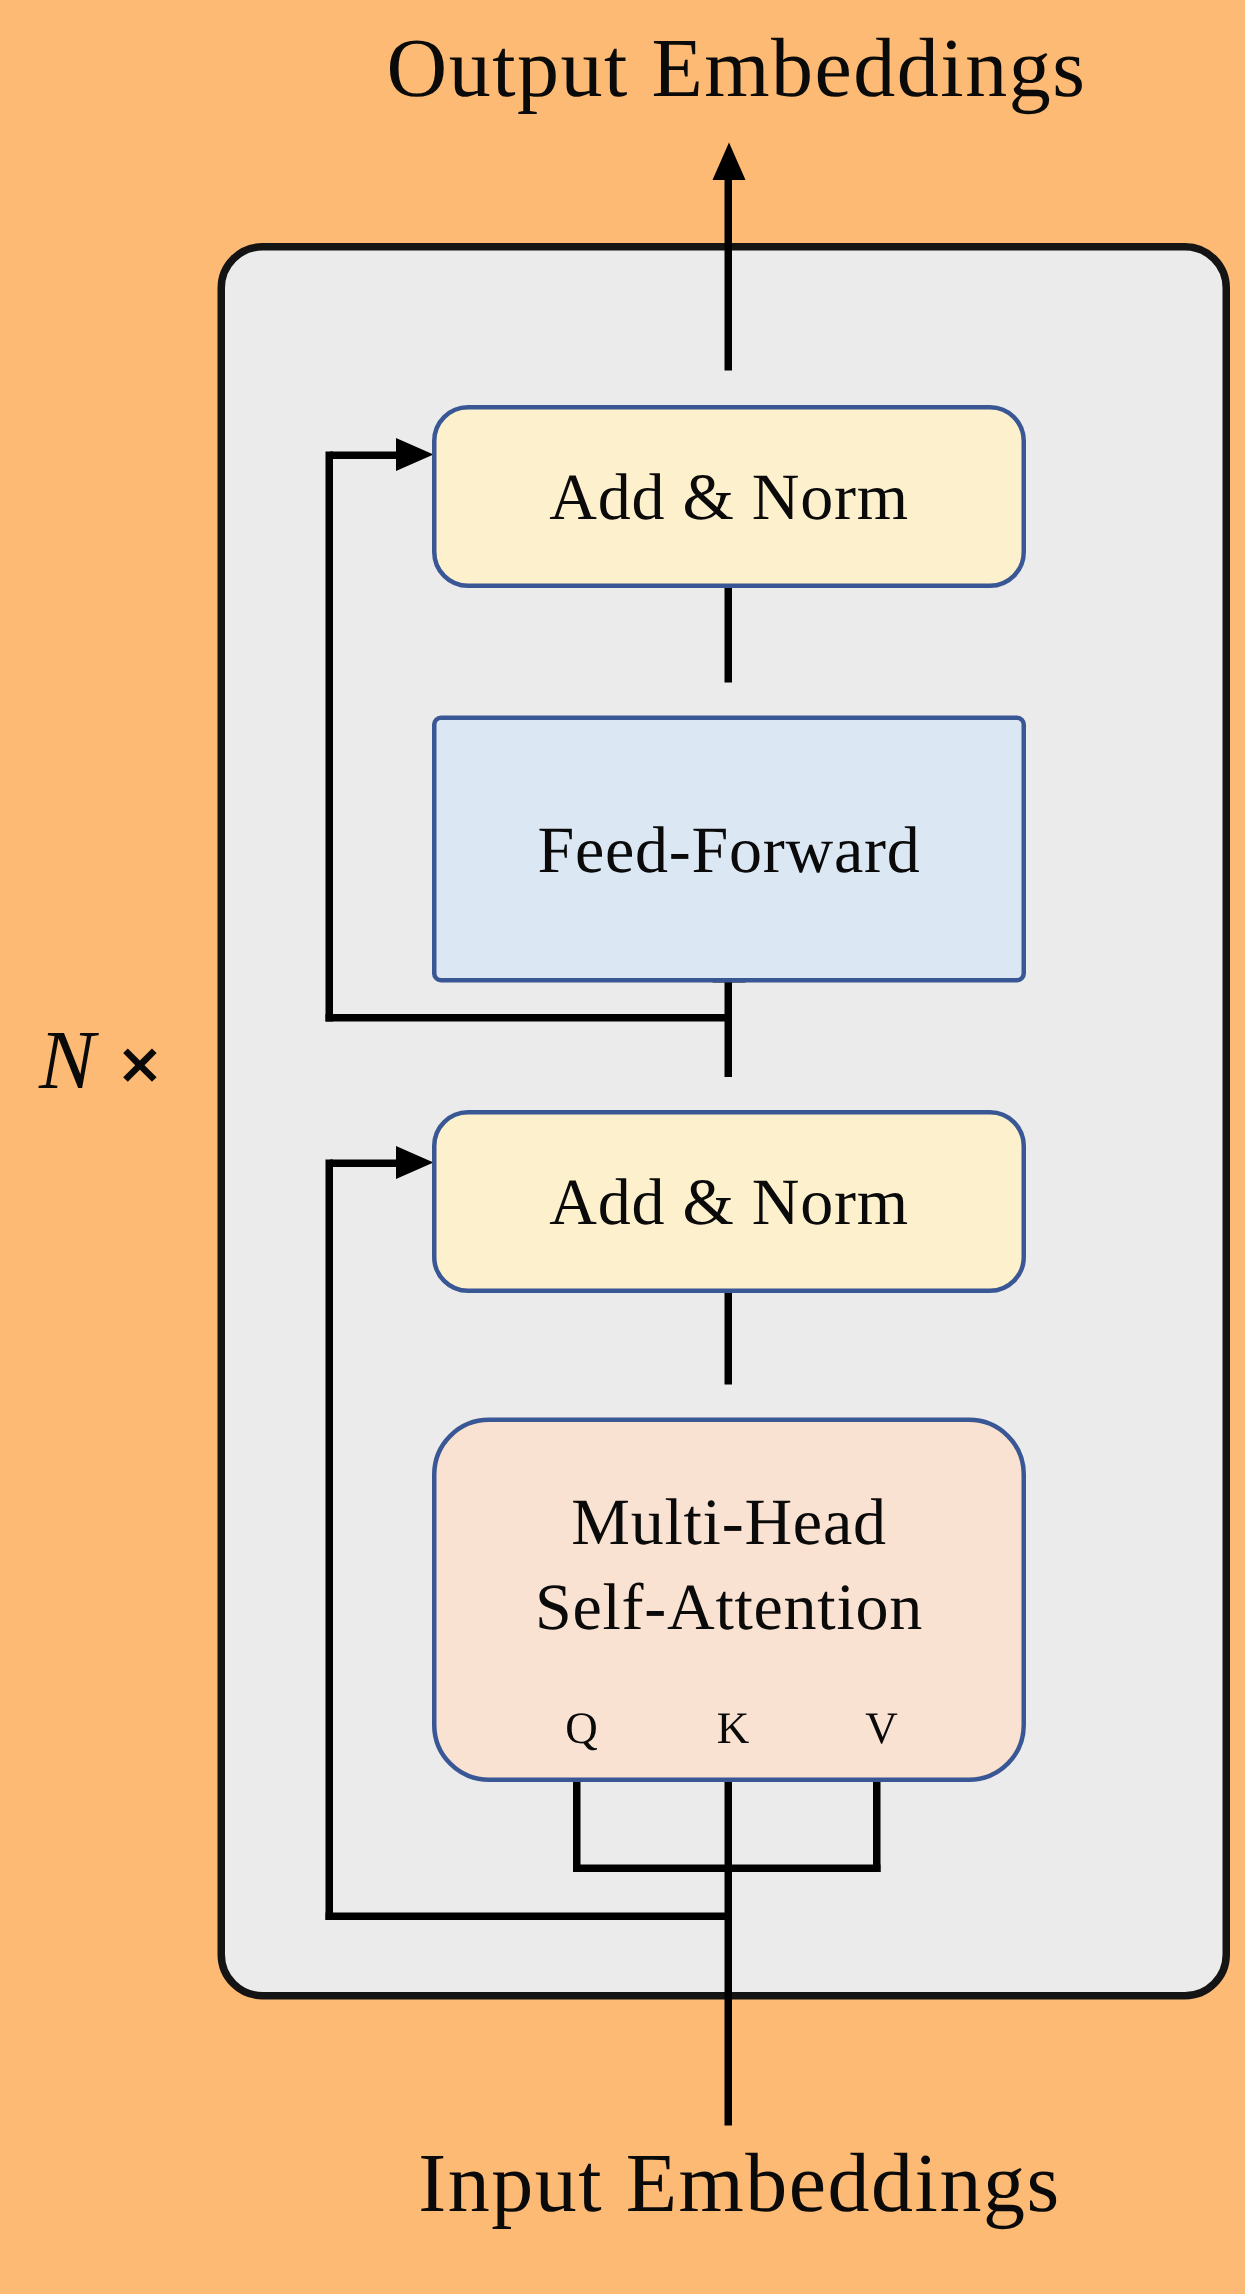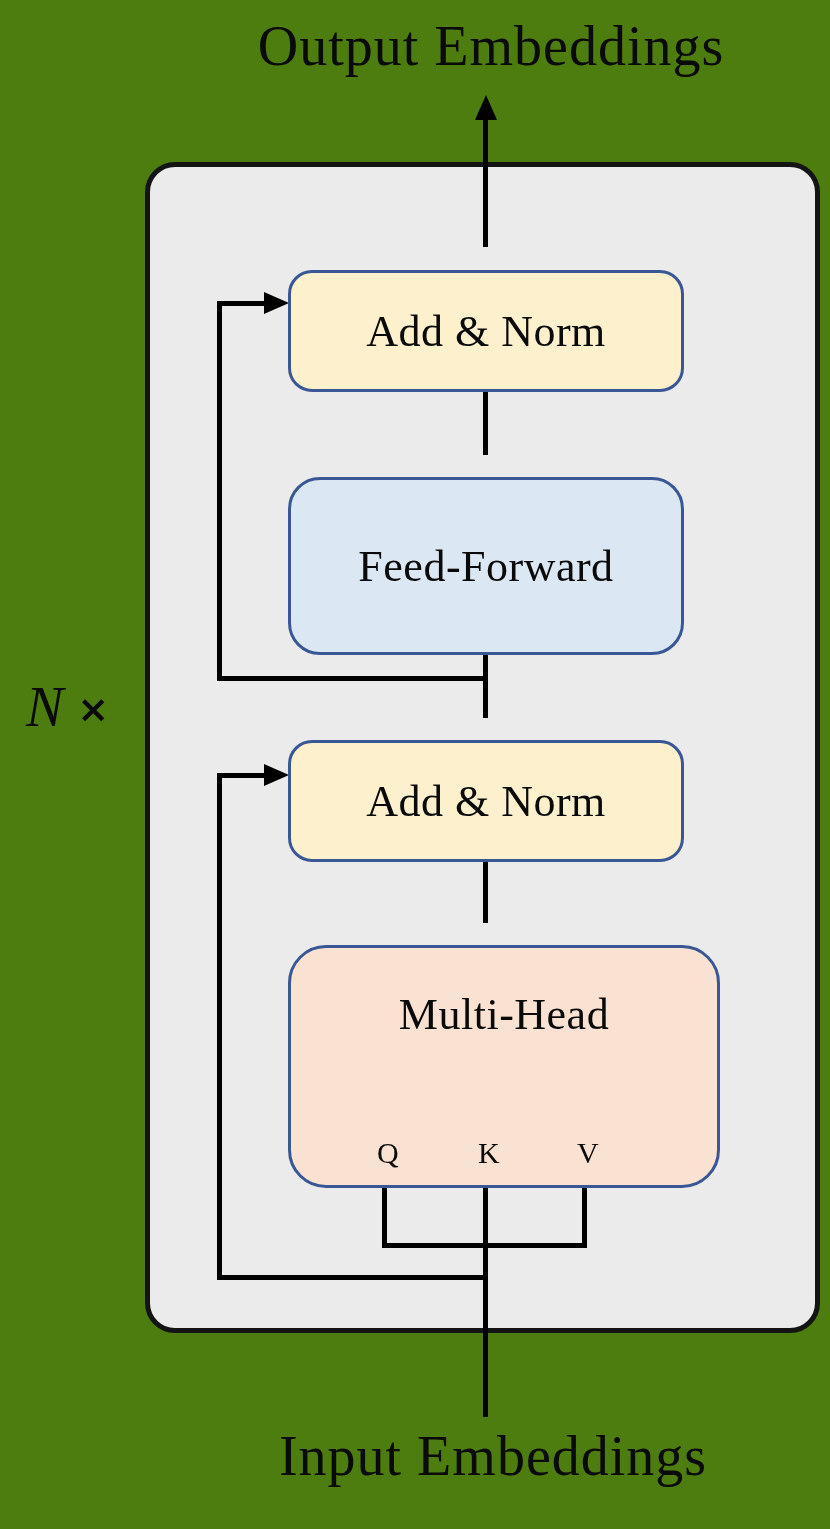--- a/index.html
+++ b/index.html
@@ -1,17 +1,17 @@
 <!DOCTYPE html>
 <html><head>
 <meta charset="utf-8">
 <style>
   html,body{margin:0;padding:0;background:#ffffff;}
   #stage{
-    position:relative;width:830px;height:1529px;background:#4d7c0f;
+    position:relative;width:830px;height:1529px;background:#fdba74;
     font-family:"Liberation Serif", serif;color:#0a0a0a;overflow:hidden;
   }
   .abs{position:absolute;}
   
   #outer-box{
     left:145px;top:162px;width:675px;height:1171px;
     background:#ebebeb;border:5px solid #141414;border-radius:30px;
     box-sizing:border-box;
   }
   
@@ -20,24 +20,24 @@
     display:flex;align-items:center;justify-content:center;
     font-size:44px;letter-spacing:0.5px;margin-top:25px;
   }
   #add-norm-top,#add-norm-bottom{
     left:288px;width:396px;height:122px;background:#fdf1cd;border-radius:24px;
   }
   #add-norm-top{top:245px;}
   #add-norm-bottom{top:715px;}
   #feed-forward{
     left:288px;top:452px;width:396px;height:178px;
-    background:#dce7f4;border-radius:32px;
+    background:#dce7f4;border-radius:6px;
   }
   #attention{
-    left:288px;top:920px;width:432px;height:243px;
+    left:288px;top:920px;width:396px;height:243px;
     background:#f9e2d2;border-radius:38px;
     flex-direction:column;justify-content:flex-start;padding-top:38px;
   }
   #attention .attn-line{line-height:57px;text-align:center;}
   .qkv-row{position:absolute;left:0;top:188px;width:100%;height:40px;}
   .qkv{position:absolute;transform:translateX(-50%);font-size:30px;top:0;}
   #q-label{left:97px;} #k-label{left:198px;} #v-label{left:297px;}
   
   .line{background:#000000;}
   .head-up{
@@ -117,20 +117,21 @@
   <div id="feed-forward" class="abs block">
     <span>Feed-Forward</span>
   </div>
 
   <div id="add-norm-bottom" class="abs block">
     <span>Add &amp; Norm</span>
   </div>
 
   <div id="attention" class="abs block">
     <div class="attn-line">Multi-Head</div>
+    <div class="attn-line">Self-Attention</div>
     <div class="qkv-row">
       <span id="q-label" class="qkv">Q</span>
       <span id="k-label" class="qkv">K</span>
       <span id="v-label" class="qkv">V</span>
     </div>
   </div>
 
   <div id="input-caption" class="abs caption">Input Embeddings</div>
 
 </div>

